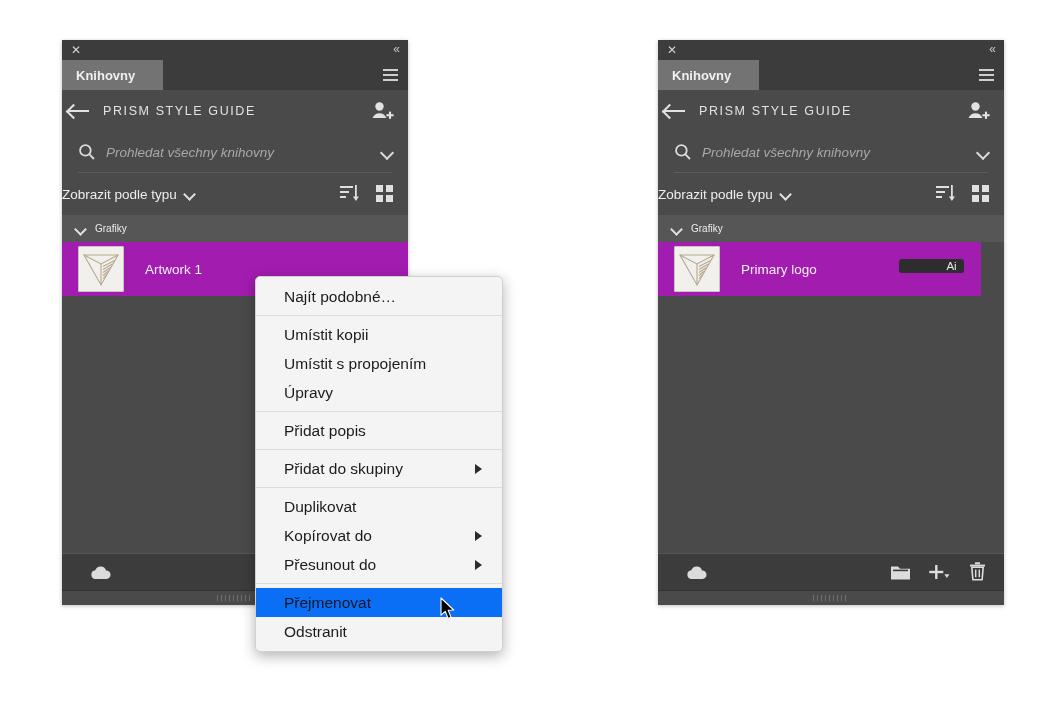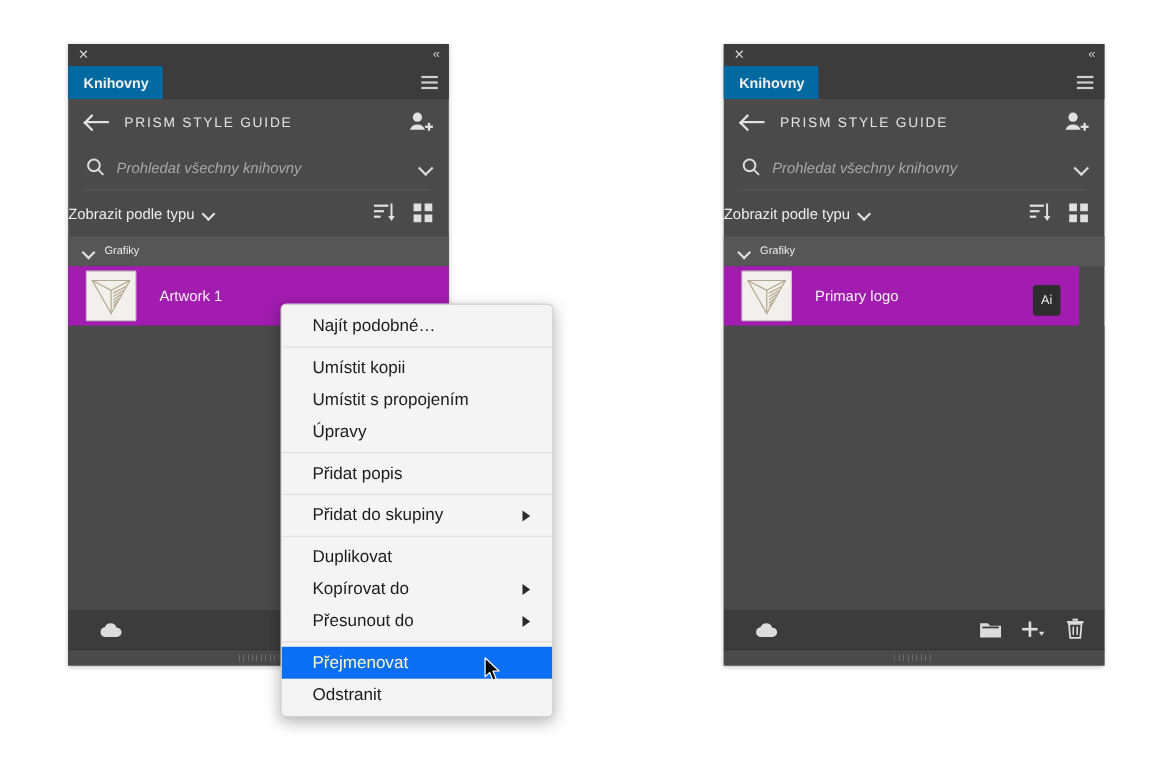--- a/index.html
+++ b/index.html
@@ -53,27 +53,27 @@
 
   
   .panel-tabstrip {
     height: 30px;
     background: #3c3c3c;
     position: relative;
     display: flex;
     align-items: stretch;
   }
   .tab {
-    background: #0369a1;
+    background: #737373;
     color: #f0f0f0;
     font-size: 13px;
     font-weight: bold;
     display: flex;
     align-items: center;
-    padding: 0 13px 0 14px;
+    padding: 0 28px 0 14px;
     line-height: 1;
   }
   .tab-fill { flex: 1; }
   .panel-menu-icon {
     position: absolute;
     right: 10px;
     top: 9px;
     width: 15px;
     height: 12px;
   }
@@ -83,21 +83,21 @@
     background: #cfcfcf;
     margin-bottom: 3px;
   }
 
   
   .lib-header {
     height: 42px;
     position: relative;
     display: flex;
     align-items: center;
-    padding: 0 14px 0 16px;
+    padding: 0 14px 0 6px;
   }
   .back-arrow {
     width: 22px; height: 16px;
     position: relative;
     margin-right: 13px;
     flex: none;
   }
   .back-arrow::before {
     content:"";
     position: absolute;
@@ -253,28 +253,29 @@
   }
   .asset-name {
     color: #f2f2f2;
     font-size: 13.5px;
     margin-left: 21px;
   }
   .ai-badge {
     position: absolute;
     right: 17px;
     top: 17px;
-    width: 25px; height: 28px;
+    width: 25px; height: 14px;
     background: #2d2d2d;
     border-radius: 3px;
     color: #e8e8e8;
     font-size: 11.5px;
     display: flex;
     align-items: center;
     justify-content: center;
+    padding-left: 40px;
   }
 
   
   .panel-body {
     background: #4a4a4a;
   }
 
   
   .panel-footer {
     height: 36px;
@@ -327,21 +328,21 @@
     overflow: hidden;
   }
   .mi {
     height: 29px;
     display: flex;
     align-items: center;
     padding: 0 14px 0 28px;
     position: relative;
     white-space: nowrap;
   }
-  .mi.sel { background: #0b6ff5; color: #fef9c3; }
+  .mi.sel { background: #0b6ff5; color: #0f172a; }
   .mi .submenu-arrow {
     position: absolute;
     right: 20px;
     top: 10px;
     width: 0; height: 0;
     border-left: 7px solid #2b2b2b;
     border-top: 5px solid transparent;
     border-bottom: 5px solid transparent;
   }
   .msep {

